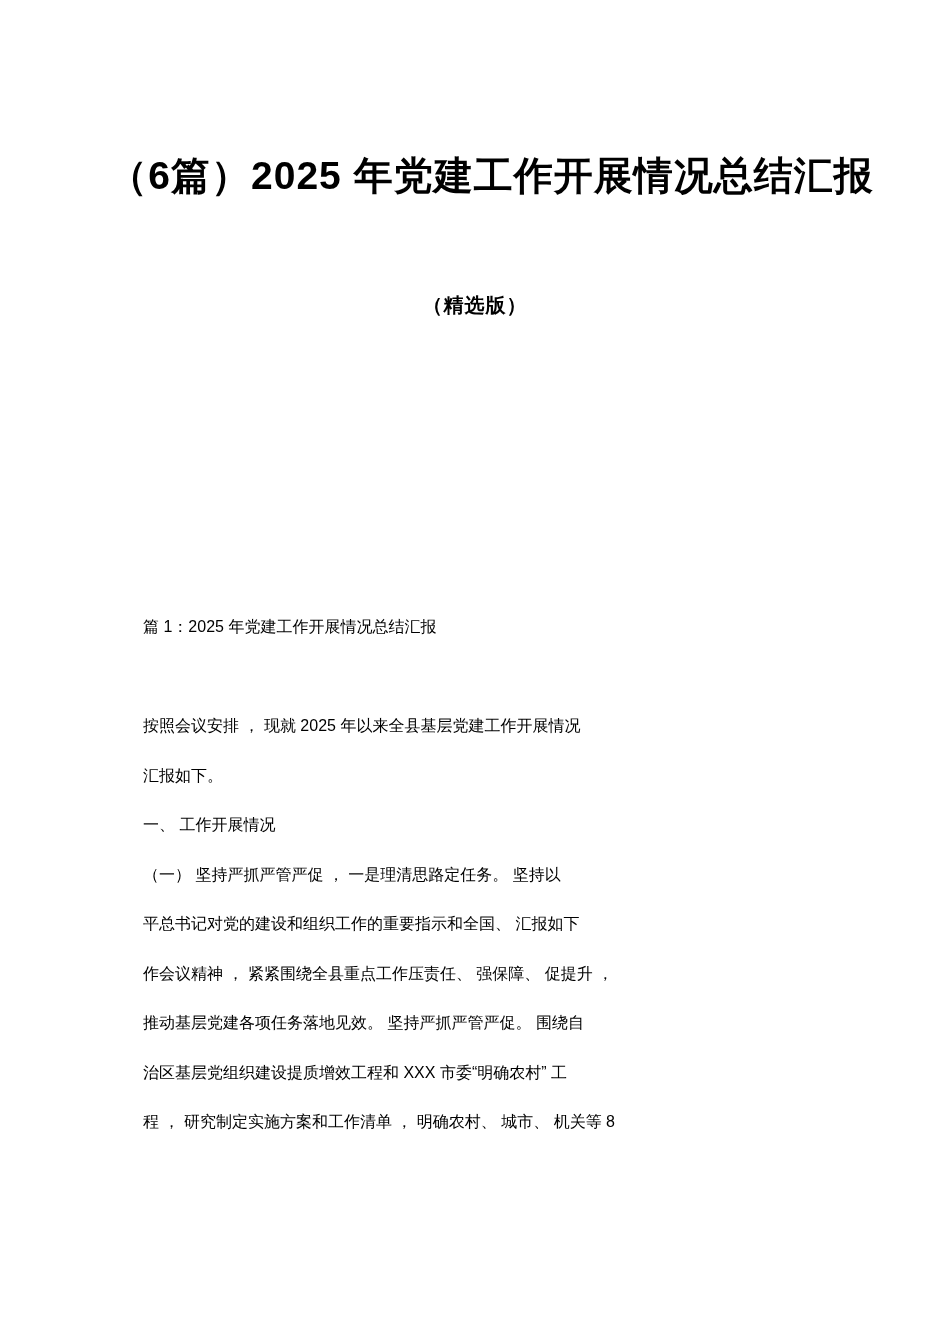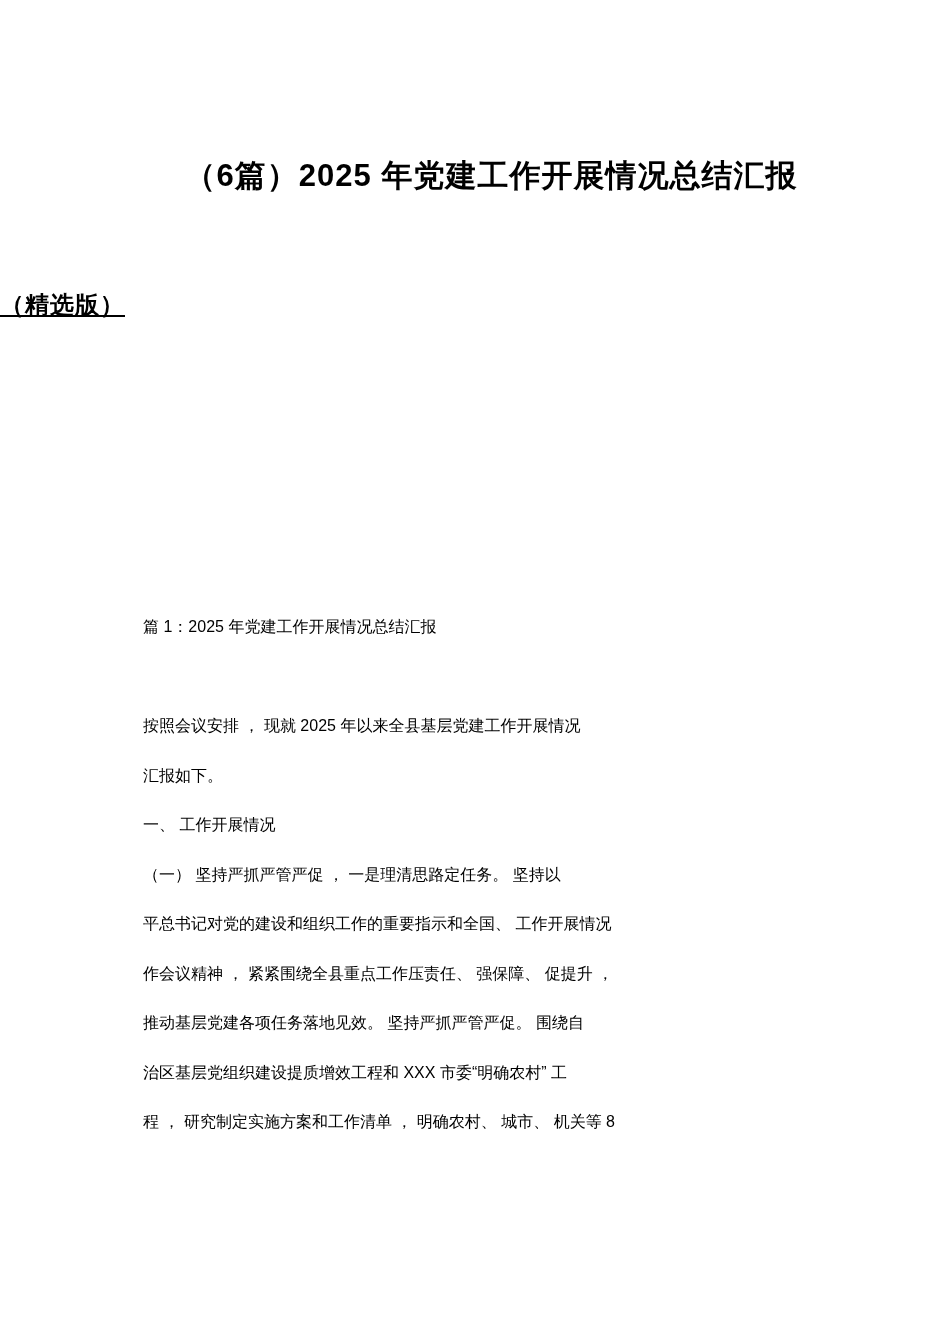--- a/index.html
+++ b/index.html
@@ -21,37 +21,37 @@
     background: #ffffff;
   }
   .doc-title {
     position: absolute;
     top: 156px;
     left: 0;
     width: 950px;
     box-sizing: border-box;
     padding-left: 32px;           
     text-align: center;
-    font-size: 31px;
+    font-size: 39px;
     line-height: 40px;
     font-weight: bold;
     white-space: pre;
     letter-spacing: 1px;
   }
   .doc-subtitle {
     position: absolute;
     top: 286px;
     left: 0;
     width: 950px;
-    font-size: 24px;
+    text-align: center;
+    font-size: 20px;
     line-height: 38px;
     font-weight: bold;
     white-space: pre;
     letter-spacing: 1px;
-    text-decoration: underline;
   }
   .doc-body {
     position: absolute;
     top: 602px;
     left: 143px;
     width: 710px;
     font-size: 16px;
   }
   .doc-line {
     min-height: 49.5px;
@@ -67,19 +67,19 @@
 
   <div class="doc-subtitle">（精选版）</div>
 
   <div class="doc-body">
       <div class="doc-line">篇 1：2025 年党建工作开展情况总结汇报</div>
       <div class="doc-line"></div>
       <div class="doc-line">按照会议安排 ， 现就 2025 年以来全县基层党建工作开展情况</div>
       <div class="doc-line">汇报如下。</div>
       <div class="doc-line">一、 工作开展情况</div>
       <div class="doc-line">（一） 坚持严抓严管严促 ， 一是理清思路定任务。 坚持以</div>
-      <div class="doc-line">平总书记对党的建设和组织工作的重要指示和全国、 工作开展情况</div>
+      <div class="doc-line">平总书记对党的建设和组织工作的重要指示和全国、 汇报如下</div>
       <div class="doc-line">作会议精神 ， 紧紧围绕全县重点工作压责任、 强保障、 促提升 ，</div>
       <div class="doc-line">推动基层党建各项任务落地见效。 坚持严抓严管严促。 围绕自</div>
       <div class="doc-line">治区基层党组织建设提质增效工程和 XXX 市委“明确农村” 工</div>
       <div class="doc-line">程 ， 研究制定实施方案和工作清单 ， 明确农村、 城市、 机关等 8</div>
     </div>
 </div>
 
 </body></html>

